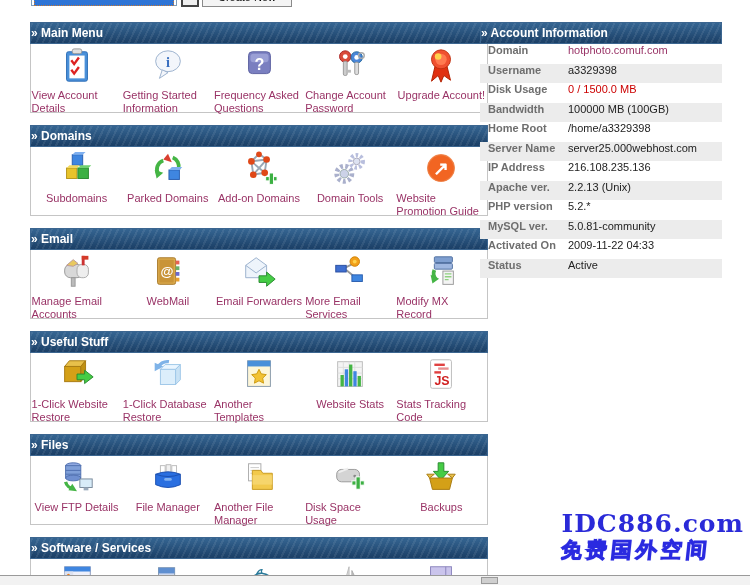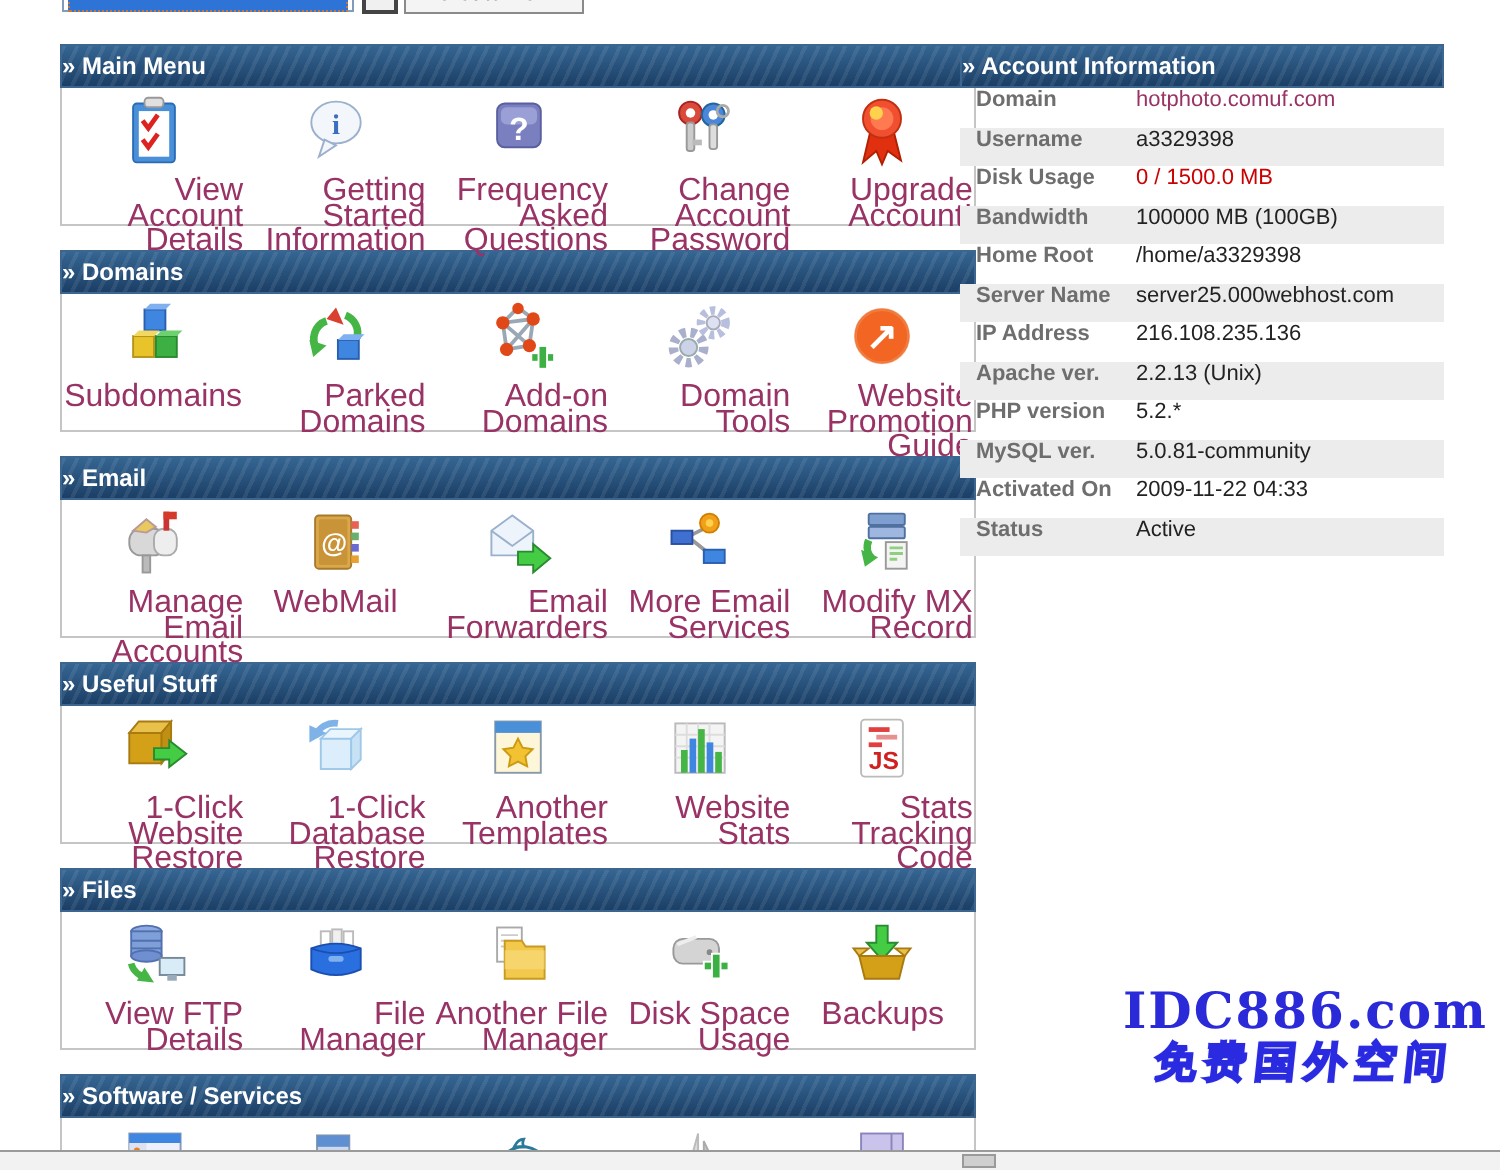--- a/index.html
+++ b/index.html
@@ -22,34 +22,34 @@
   .sec{margin-bottom:12px}
   .sec-h{height:20px;line-height:20px;border:1px solid #3c6690;
     background:
       repeating-linear-gradient(115deg,rgba(255,255,255,.08) 0 2px,rgba(255,255,255,0) 2px 6px),
       linear-gradient(#356592,#1b3f66);
     color:#fff;font-weight:bold;font-size:12px;text-align:left}
   .sec-b{border:1px solid #c5c5c5;border-top:none;background:#fff;
     height:65px;padding-top:3px;display:flex;justify-content:space-around;align-items:flex-start}
   .it{width:90px;display:flex;flex-direction:column;align-items:center;cursor:pointer}
   .it svg{width:38px;height:38px;flex:none}
-  .it-label{font-size:16px;line-height:12.5px;color:#993366;text-align:right}
+  .it-label{font-size:11px;line-height:12.5px;color:#993366;text-align:left}
 
   
   .right-col{position:absolute;left:480px;top:22px;width:242px}
   .acct-rows{font-size:11px}
   .acct-row{display:flex;height:19.5px;}
   .acct-row:nth-child(even){background:#ececec}
   .acct-label{width:80px;padding-left:8px;font-weight:bold;color:#6e6e6e;flex:none;white-space:nowrap}
   .acct-value{color:#222;white-space:nowrap}
   .acct-value.link{color:#993366}
   .acct-value.alert{color:#cc0000}
 
   
-  .watermark{position:absolute;right:6px;top:492px;text-align:center;pointer-events:none}
+  .watermark{position:absolute;right:6px;top:510px;text-align:left;pointer-events:none}
   .wm1{font-family:"DejaVu Serif","Liberation Serif",serif;font-size:25px;font-weight:bold;
     color:#2a2ad8;letter-spacing:1px;line-height:27px}
   .wm2{font-size:21px;font-weight:bold;color:#fff;letter-spacing:4px;line-height:26px;
     -webkit-text-stroke:1px #2a2ae0;text-shadow:0 0 1px #2a2ae0;transform:skewX(-6deg)}
 
   
   .hscroll{position:absolute;left:0;right:0;bottom:0;height:9px;
     background:#f2f2f2;border-top:1px solid #9a9a9a;z-index:5}
   .hscroll-thumb{position:absolute;left:481px;top:1px;width:17px;height:7px;
     background:#cfcfcf;border:1px solid #9a9a9a;box-sizing:border-box}

